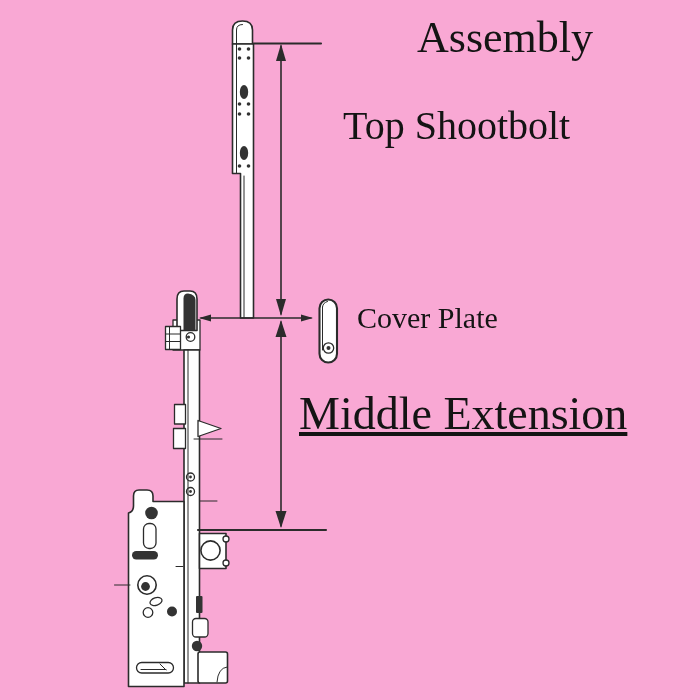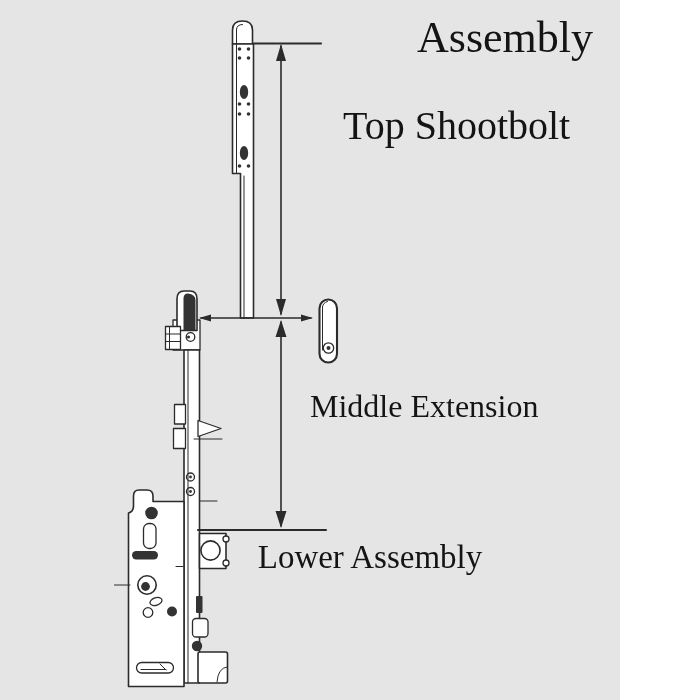--- a/index.html
+++ b/index.html
@@ -3,22 +3,22 @@
 <meta charset="utf-8">
 <style>
   html, body {
     margin: 0; padding: 0;
     width: 700px; height: 700px;
     background: #ffffff;
     overflow: hidden;
   }
   .stage {
     position: relative;
-    width: 620px; height: 700px;
-    background: #e5e5e5;
+    width: 700px; height: 700px;
+    background: #f9a8d4;
     font-family: "Liberation Serif", "DejaVu Serif", serif;
   }
   svg.diagram { position: absolute; left: 0; top: 0; }
 
   
   .s  { stroke: var(--line); fill: none; stroke-width: 1.6; stroke-linecap: round; stroke-linejoin: round; }
   .sf { stroke: var(--line); fill: #ffffff; stroke-width: 1.6; stroke-linejoin: round; }
   .df { fill: var(--dark_fill); stroke: none; }
   .arrow { fill: var(--line); stroke: none; }
   .w1 { stroke-width: 1.0; }
@@ -29,21 +29,21 @@
   .label {
     position: absolute;
     color: var(--ink);
     white-space: nowrap;
     line-height: 1.08;
   }
   .assembly         { left: 417px; top: 14px;  font-size: 44px; }
   .top-shootbolt    { left: 343px; top: 104px; font-size: 40px; font-family: Liberation Serif, serif; }
   .cut-note         { left: 337px; top: 148px; font-size: 27px; color: var(--note_gray); }
   .cover-plate      { left: 357px; top: 302px; font-size: 30px; }
-  .middle-extension { left: 310px; top: 389px; font-size: 32px; }
+  .middle-extension { left: 299px; top: 389px; font-size: 46px; text-decoration: underline; }
   .lower-assembly   { left: 245px; top: 537px; width: 250px; font-size: 33px; text-align: center; line-height: 40px; }
 </style>
 </head>
 <body>
 
 <div class="stage">
 
   <svg class="diagram" width="700" height="700" viewBox="0 0 700 700">
 
     <g>
@@ -153,20 +153,20 @@
       <polygon class="arrow" points="281,528 275.5,511 286.5,511"></polygon>
       <path class="s w2" d="M 198 530 L 326 530"></path>
     </g>
   </svg>
 
   <div class="label assembly">Assembly</div>
 
   <div class="label top-shootbolt">Top Shootbolt</div>
 
 
+  <div class="label cover-plate">Cover Plate</div>
 
   <div class="label middle-extension">Middle Extension</div>
 
   <div class="label lower-assembly">
-    <div>Lower Assembly</div>
   </div>
 
 </div>
 
 </body></html>

